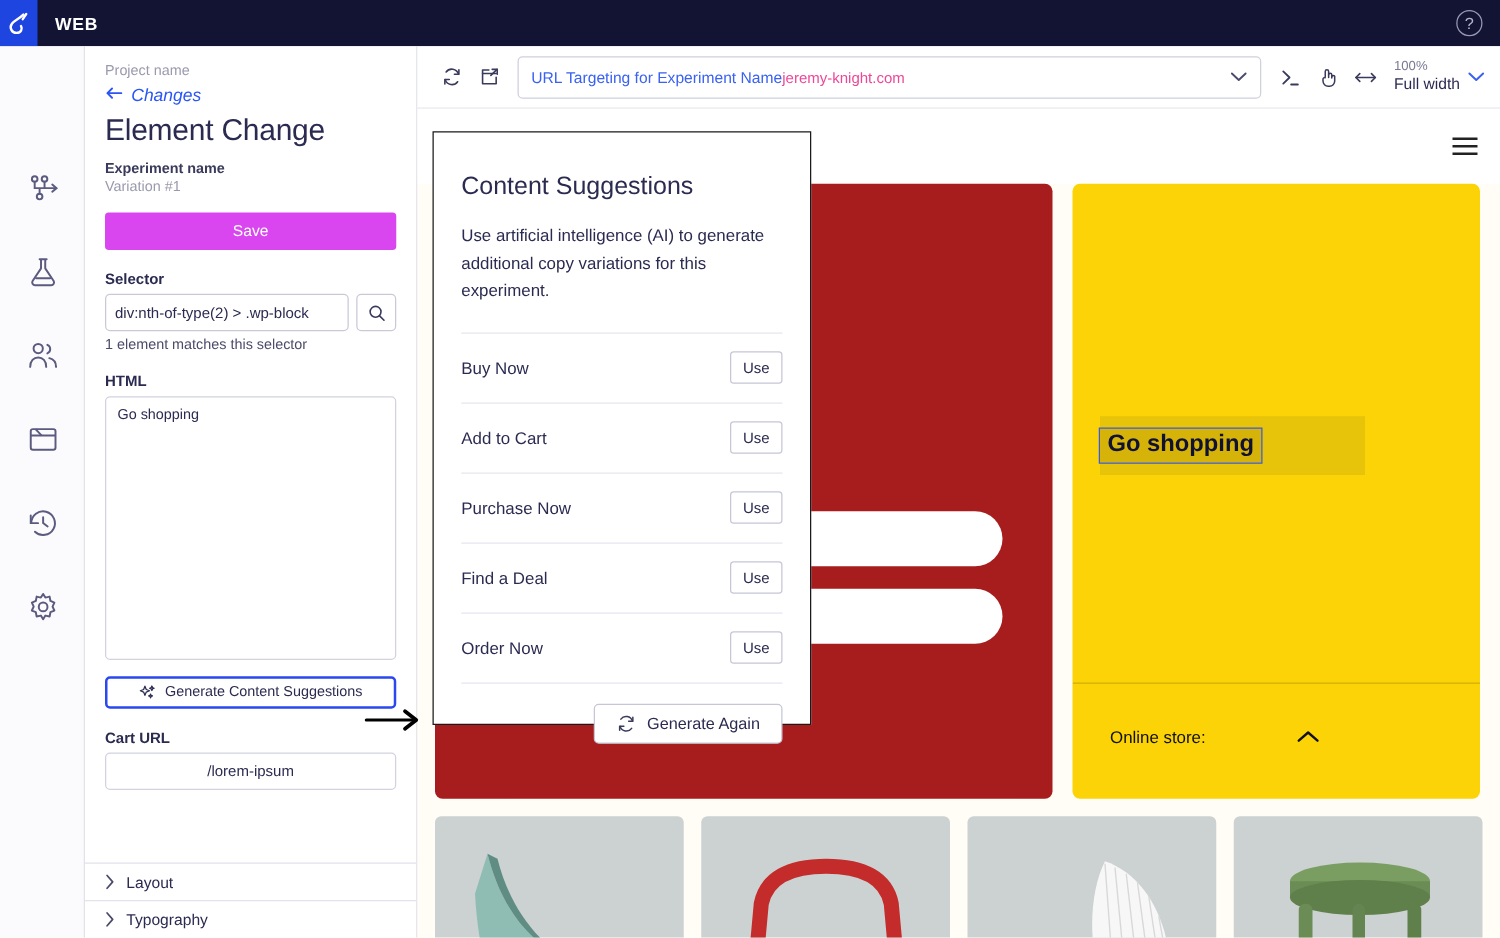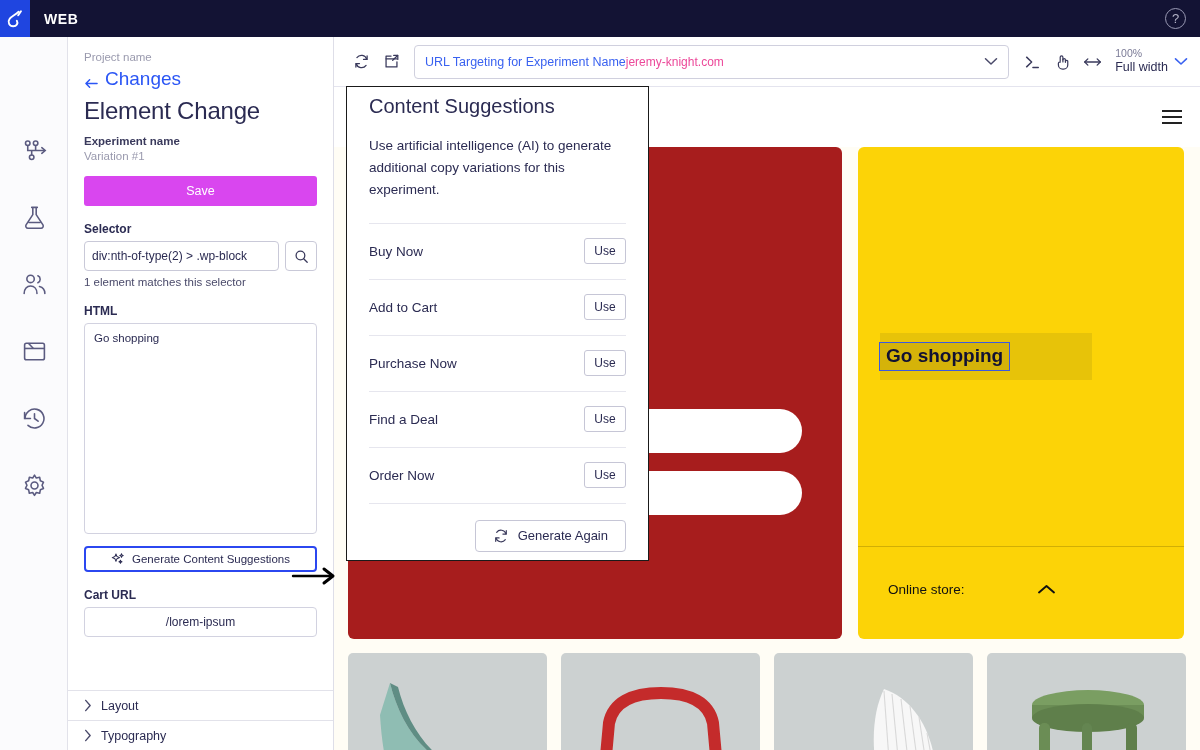--- a/index.html
+++ b/index.html
@@ -57,23 +57,24 @@
     width: 266px; height: 713px;
     background: #ffffff;
     border-right: 1px solid #dedee8;
     overflow: hidden;
   }
   .panel-body { padding: 14px 16px 0 16px; }
   #project-name {
     font-size: 11.5px; color: #9a9aae; margin-bottom: 5px;
   }
   #changes-link {
-    font-size: 19px; color: #2b56f5; font-weight: 500;
-    display: flex; align-items: flex-end; gap: 6px; cursor: pointer;
+    font-size: 14px; color: #2b56f5; font-weight: 500;
+    display: flex; align-items: flex-start; gap: 6px; cursor: pointer;
     margin-bottom: 7px;
+    font-style: italic;
   }
   #page-title {
     font-size: 24px; color: #2b2b52; font-weight: 400;
     letter-spacing: -.2px; margin-bottom: 10px;
   }
   #experiment-name {
     font-size: 11.5px; color: #3a3a5c; font-weight: bold; margin-bottom: 3px;
   }
   #variation-name { font-size: 11.5px; color: #9a9aae; margin-bottom: 14px; }
   #save-button {
@@ -222,24 +223,24 @@
     display: flex; gap: 14px; padding: 14px 14px 0 14px;
   }
   .product-card {
     width: 203px; height: 160px; background: #ccd1d1;
     border-radius: 5px; position: relative; overflow: hidden;
     cursor: pointer;
   }
 
   
   #suggestions-modal {
-    position: absolute; left: 346px; top: 86px;
+    position: absolute; left: 346px; top: 105px;
     width: 303px; height: 475px;
     background: #ffffff; border: 1.5px solid #1a1a1a;
-    z-index: 50; padding: 8px 22px 0 22px;
+    z-index: 50; padding: 32px 22px 0 22px;
   }
   #modal-title {
     font-size: 20px; color: #2b2b52; font-weight: 400; margin-bottom: 17px;
   }
   #modal-desc {
     font-size: 13.5px; color: #2b2b52; line-height: 1.62; margin-bottom: 22px;
   }
   .suggestion-row {
     height: 56px; border-top: 1px solid #e6e6ee;
     display: flex; align-items: center; justify-content: space-between; gap: 24px;

